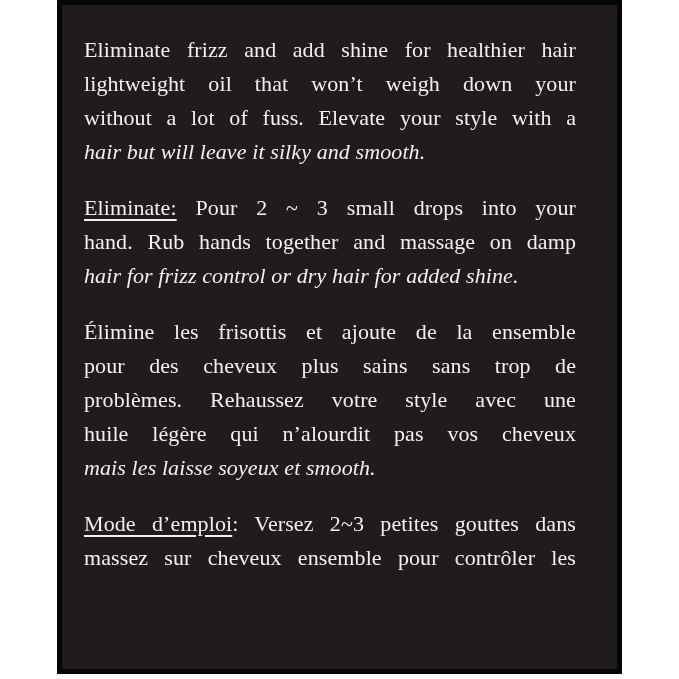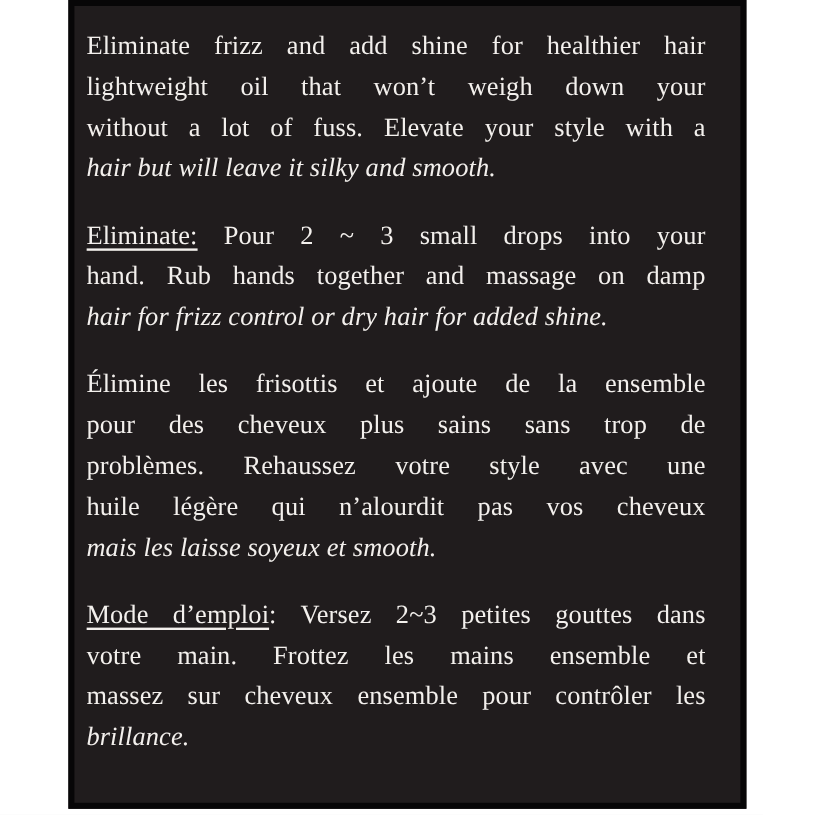--- a/index.html
+++ b/index.html
@@ -23,21 +23,21 @@
     top: 0;
     width: 565px;
     height: 674px;
     box-sizing: border-box;
     background: #201c1d;
     border: 5px solid #070607;
     padding: 12px 25px 0 6px;
     overflow: hidden;
   }
   .label-section {
-    margin: 4px;
+    margin: 16px;
   }
   .label-section + .label-section {
     margin-top: 22px;
   }
   .line {
     color: #f3f0ed;
     font-size: 22px;
     line-height: 34px;
     height: 34px;
     letter-spacing: 0.1px;
@@ -75,18 +75,16 @@
       </div>
     <div class="label-section">
         <div class="line">Élimine les frisottis et ajoute de la ensemble</div>
         <div class="line">pour des cheveux plus sains sans trop de</div>
         <div class="line">problèmes. Rehaussez votre style avec une</div>
         <div class="line">huile légère qui n’alourdit pas vos cheveux</div>
         <div class="line last">mais les laisse soyeux et smooth.</div>
       </div>
     <div class="label-section">
         <div class="line"><span class="underlined">Mode d’emploi</span>: Versez 2~3 petites gouttes dans</div>
-        <div class="line">votre main. Frottez les mains ensemble et</div>
         <div class="line">massez sur cheveux ensemble pour contrôler les</div>
-        <div class="line last">brillance.</div>
       </div>
   </div>
 </div>
 
 </body></html>

